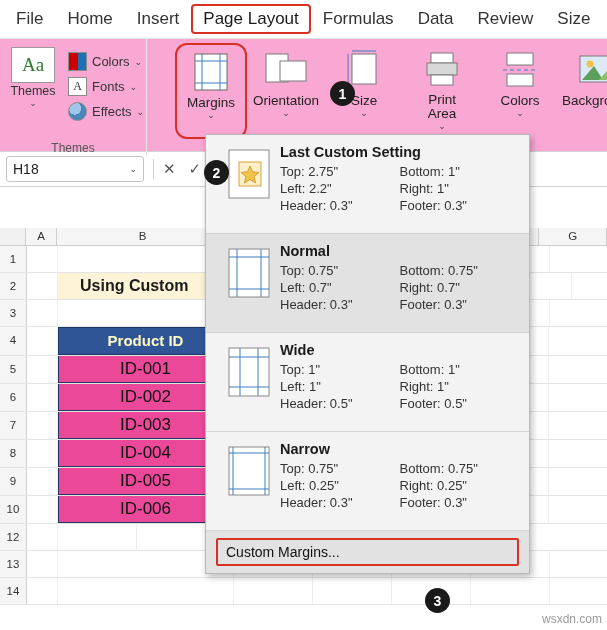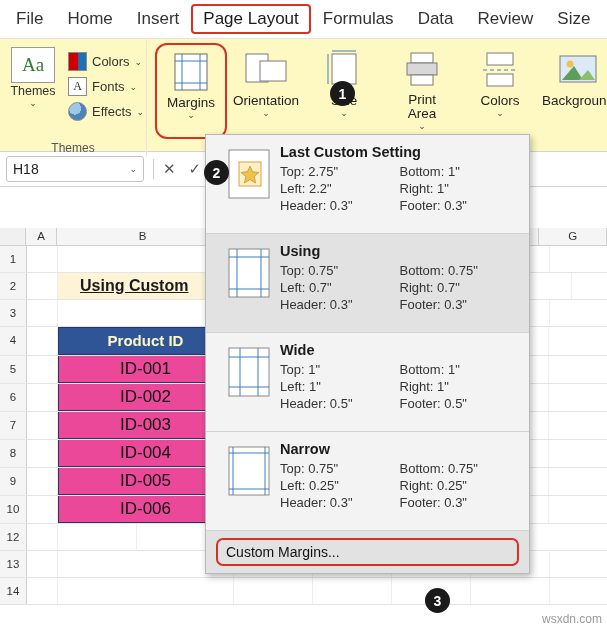--- a/index.html
+++ b/index.html
@@ -4,21 +4,21 @@
 <style>
   html,body{margin:0;padding:0;}
   body{width:607px;height:630px;background:#ffffff;font-family:"Liberation Sans",sans-serif;overflow:hidden;position:relative;}
 
   
   .tabbar{height:38px;display:flex;align-items:center;padding-left:4px;background:#ffffff;}
   .tab{font-size:17px;color:#333;padding:5px 12px;white-space:nowrap;}
   .tab.active{border:2px solid #d93025;border-radius:4px;padding:3px 10px;color:#1a1a1a;}
 
   
-  .ribbon{height:112px;border-top:1px solid #e3e3e3;border-bottom:1px solid #d4d4d4;display:flex;align-items:flex-start;position:relative;background:#fef9c3;}
+  .ribbon{height:112px;border-top:1px solid #e3e3e3;border-bottom:1px solid #d4d4d4;display:flex;align-items:flex-start;position:relative;background:#f9a8d4;gap:20px;}
   .grp{position:relative;height:112px;}
   .grp-label{position:absolute;bottom:2px;width:100%;text-align:center;font-size:12px;color:#555;}
 
   
   .themes{width:155px;border-right:1px solid #e6e6e6;display:flex;padding-top:6px;}
   .themes-btn{width:66px;text-align:center;}
   .themes-icon{width:42px;height:34px;margin:2px auto 0;border:1px solid #9a9a9a;background:#fff;position:relative;}
   .themes-icon .aa{font-family:"Liberation Serif",serif;font-size:19px;color:#2e7d32;line-height:34px;}
   .themes-txt{font-size:12.5px;color:#333;margin-top:1px;}
   .chev{font-size:9px;color:#444;}
@@ -48,37 +48,37 @@
   
   .sheet{position:absolute;left:0;top:228px;width:607px;height:402px;}
   .colhdr{display:flex;height:17px;font-size:11.5px;color:#333;background:#f5f5f5;border-bottom:1px solid #cfcfcf;}
   .corner{width:26px;border-right:1px solid #cfcfcf;background:#f0f0f0;}
   .ch{border-right:1px solid #cfcfcf;text-align:center;line-height:17px;background:#f5f5f5;}
   .rows{position:relative;}
   .row{display:flex;border-bottom:1px solid #e4e4e4;}
   .rh{width:26px;font-size:11.5px;color:#333;text-align:center;background:#f5f5f5;border-right:1px solid #cfcfcf;line-height:26px;}
   .cell{border-right:1px solid #eee;line-height:26px;font-size:13px;}
 
-  .title-cell{background:#fdf3d7;font-weight:bold;font-size:16px;color:#1a1a1a;padding-left:22px;text-decoration:underline;}
+  .title-cell{background:#fdf3d7;font-weight:bold;font-size:16px;color:#1a1a1a;padding-left:22px;}
   .hdr-cell{background:#2f5597;color:#fef9c3;font-weight:bold;font-size:15px;text-align:center;border:1px solid #1f3864;box-sizing:border-box;}
   .id-cell{text-align:center;font-size:17px;color:#111;border:1px solid #1f3864;border-top:none;box-sizing:border-box;background:#ec4899;}
 
   
   .menu{position:absolute;left:205px;top:134px;width:323px;background:#f3f3f3;border:1px solid #b8b8b8;box-shadow:2px 3px 7px rgba(0,0,0,.28);z-index:30;}
   .mi{display:flex;padding:9px 10px 19px 12px;background:#f3f3f3;}
   .mi.sel{background:#e2e2e2;}
   .m-ico{width:62px;flex:0 0 62px;display:flex;align-items:flex-start;justify-content:center;padding-top:2px;}
   .m-body{flex:1;}
   .m-title{font-size:14.5px;font-weight:bold;color:#1a1a1a;margin-bottom:3px;}
   .m-grid{display:flex;font-size:13px;color:#333;}
   .m-col{width:50%;}
   .m-line{line-height:17px;}
   .m-sep{height:1px;background:#d3d3d3;margin:0;}
   .custom-row{background:#e2e2e2;padding:7px 10px;}
-  .custom-box{border:2px solid #d93025;border-radius:7px;padding:4px 8px;font-size:14px;color:#111;}
+  .custom-box{border:2px solid #d93025;border-radius:2px;padding:4px 8px;font-size:14px;color:#111;}
 
   .wm{position:absolute;right:5px;bottom:4px;font-size:12px;color:#9a9a9a;z-index:60;}
 </style>
 </head>
 <body>
 
 <div class="tabbar">
   <div class="tab">File</div>
   <div class="tab">Home</div>
   <div class="tab">Insert</div>
@@ -391,21 +391,21 @@
     <div class="m-ico">
       <svg width="56" height="56" viewBox="0 0 56 56">
         <rect x="8" y="4" width="40" height="48" fill="#fff" stroke="#8a8a8a"></rect>
         <line x1="16" y1="4" x2="16" y2="52" stroke="#3f7fbf"></line>
         <line x1="40" y1="4" x2="40" y2="52" stroke="#3f7fbf"></line>
         <line x1="8" y1="12" x2="48" y2="12" stroke="#3f7fbf"></line>
         <line x1="8" y1="44" x2="48" y2="44" stroke="#3f7fbf"></line>
       </svg>
     </div>
     <div class="m-body">
-      <div class="m-title">Using</div>
+      <div class="m-title">Normal</div>
       <div class="m-grid">
         <div class="m-col">
           <div class="m-line">Top:  0.75"</div>
           <div class="m-line">Left:  0.7"</div>
           <div class="m-line">Header: 0.3"</div>
         </div>
         <div class="m-col">
           <div class="m-line">Bottom: 0.75"</div>
           <div class="m-line">Right:  0.7"</div>
           <div class="m-line">Footer:  0.3"</div>

